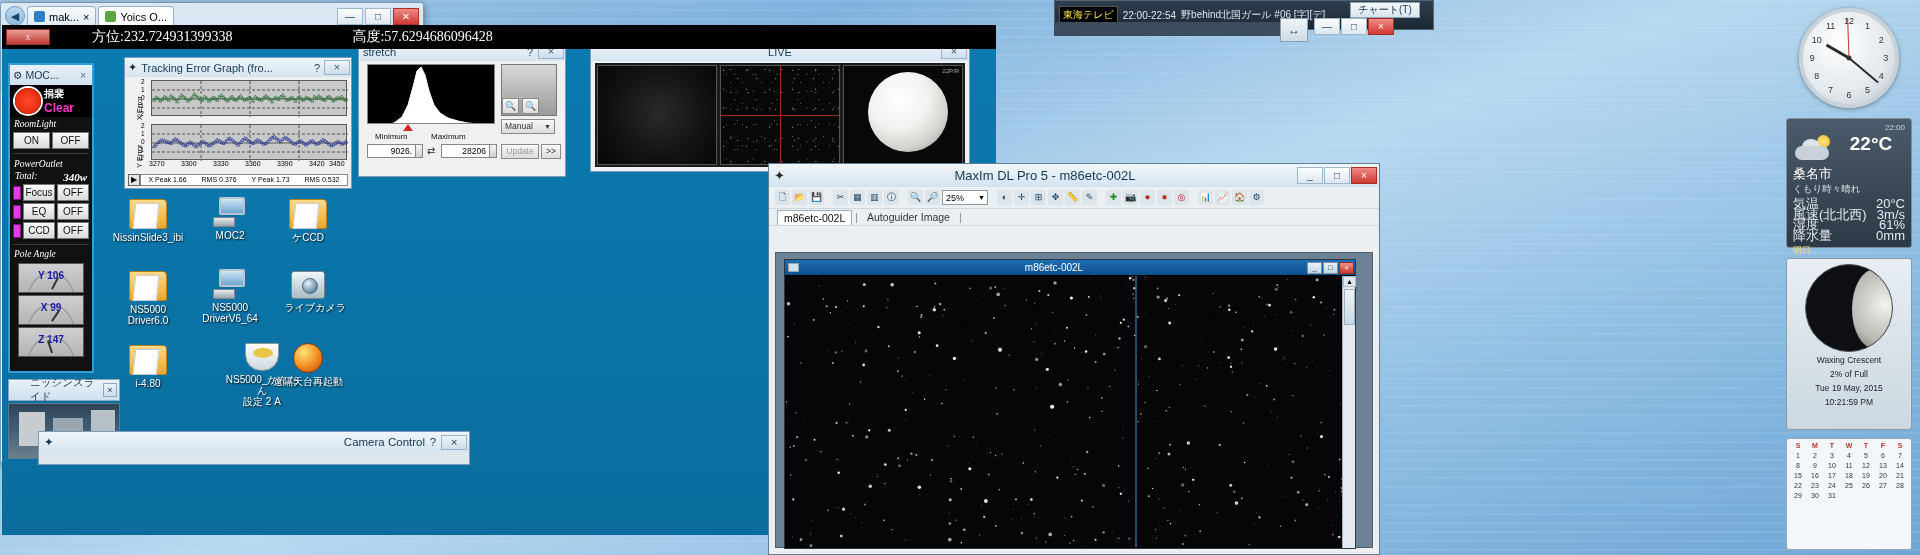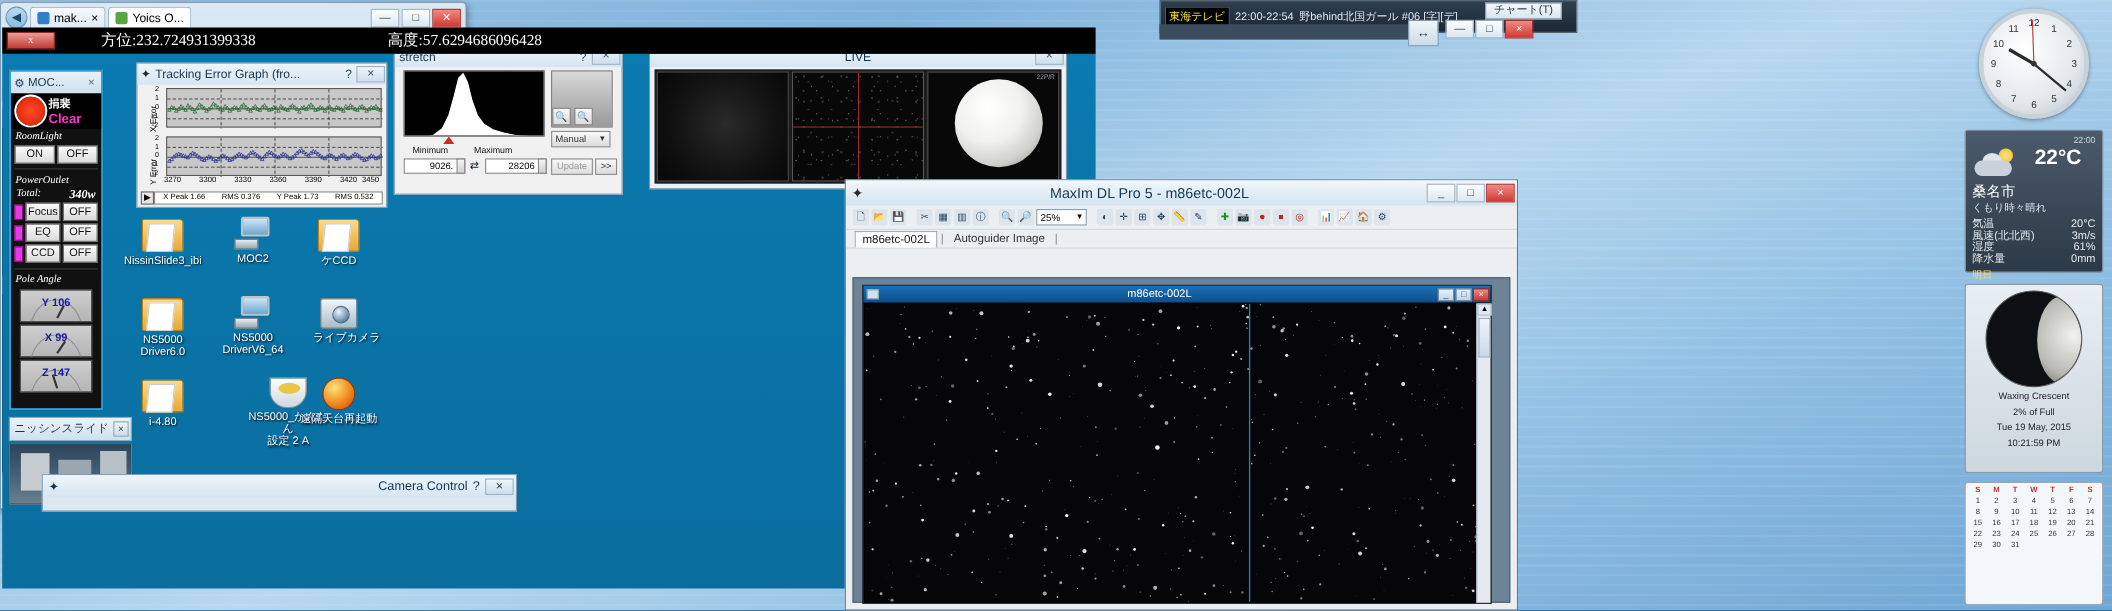--- a/index.html
+++ b/index.html
@@ -94,21 +94,21 @@
   .gauge { height:30px; margin:2px 8px; background:linear-gradient(#cfcfcf,#b4b4b4); border:1px solid #555;
            position:relative; overflow:hidden; }
   .gauge .gv { position:absolute; left:50%; top:6px; transform:translateX(-50%); font-size:10px; color:#1a1aa0; font-weight:bold; }
   .gauge .arc { position:absolute; left:12%; top:8px; width:76%; height:30px; border:1px solid #8e8e8e;
                 border-radius:50% 50% 0 0 / 100% 100% 0 0; border-bottom:none; }
   .gauge .ndl { position:absolute; left:50%; bottom:3px; width:1.5px; height:13px; background:#333; transform-origin:bottom center; }
   #mocsun { display:flex; align-items:center; background:#000; padding:2px; }
   .sundot { width:26px; height:26px; border-radius:50%; background:radial-gradient(circle,#ff4b2b,#d81d00);
             box-shadow:0 0 0 2px #fff; margin:1px 3px; position:relative; }
   #mocslide { position:absolute; left:6px; top:330px; width:112px; height:22px; background:linear-gradient(#eaf2f8,#cfe0ee);
-              border:1px solid #88a9c2; font-size:10.5px; display:flex; align-items:center; padding:0 2px 0 4px; color:#16364f; }
+              border:1px solid #88a9c2; font-size:10.5px; display:flex; align-items:center; padding:0 2px 0 21px; color:#16364f; }
   #mocphoto { position:absolute; left:6px; top:354px; width:112px; height:56px; background:#1a2733; border:1px solid #5a7d96; overflow:hidden; }
 
   
   #trk { position:absolute; left:122px; top:8px; width:228px; height:132px; background:#f0f0f0; border:1px solid #7d9cb4; }
   #trkhdr { height:19px; background:linear-gradient(#eef5fb,#d5e5f1); display:flex; align-items:center;
             font-size:11px; padding:0 1px 0 3px; color:#16364f; }
   .graphbox { position:absolute; background:#c8c8c8; border:1px solid #5a5a5a; }
   .axlbl { position:absolute; font-size:7.5px; color:#000; transform:rotate(-90deg); transform-origin:left top;
            white-space:nowrap; font-family:"Liberation Sans",sans-serif; }
   .ytick { position:absolute; font-size:6.5px; color:#000; }
@@ -221,21 +221,21 @@
   .wtop { display:flex; justify-content:space-between; font-size:8px; color:#cdd6de; }
   .wmain { display:flex; align-items:flex-start; gap:4px; margin-top:2px; }
   .cloudico { width:40px; height:30px; position:relative; }
   .cloudico .c1 { position:absolute; left:2px; top:12px; width:34px; height:14px; border-radius:9px; background:#c9d2da; }
   .cloudico .c2 { position:absolute; left:9px; top:5px; width:18px; height:16px; border-radius:50%; background:#dde4ea; }
   .cloudico .sun { position:absolute; left:24px; top:1px; width:13px; height:13px; border-radius:50%;
                    background:radial-gradient(circle,#ffe77a,#f2b32a); }
   .wtemp { font-size:19px; font-weight:bold; line-height:20px; }
   .wcity { font-size:13px; margin-top:1px; }
   .wdesc { font-size:9.5px; color:#d9e1e8; }
-  .wtable { margin-top:3px; font-size:10px; line-height:10.5px; color:#e3e9ee; }
+  .wtable { margin-top:3px; font-size:13px; line-height:10.5px; color:#e3e9ee; }
   .wtrow { display:flex; justify-content:space-between; }
   .wtom { margin-top:3px; font-size:9px; color:#ffd96b; }
   .wtomsub { font-size:8px; color:#cfd8df; }
 
   #moong { top:258px; height:172px; background:linear-gradient(#e8eef3,#ccd7df); border:1px solid #8e9ba6;
            border-radius:3px; padding:5px; text-align:center; }
   .moondisc { width:88px; height:88px; margin:0 auto; border-radius:50%; background:#0d0f12; position:relative; overflow:hidden;
               border:1px solid #555; }
   .moonlit { position:absolute; right:-6px; top:4px; width:46px; height:80px; border-radius:50%;
              background:radial-gradient(circle at 72% 45%, #f2f2ee, #b9b9b3 65%, #6d6d68 100%); }

